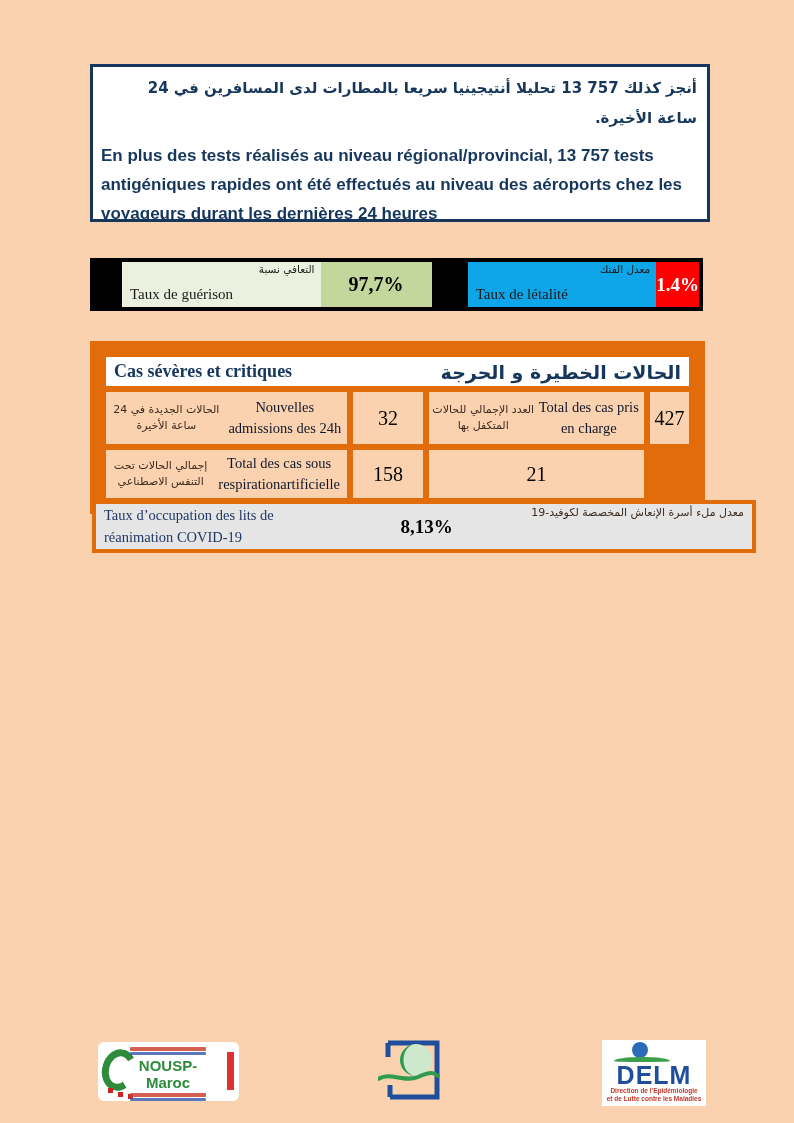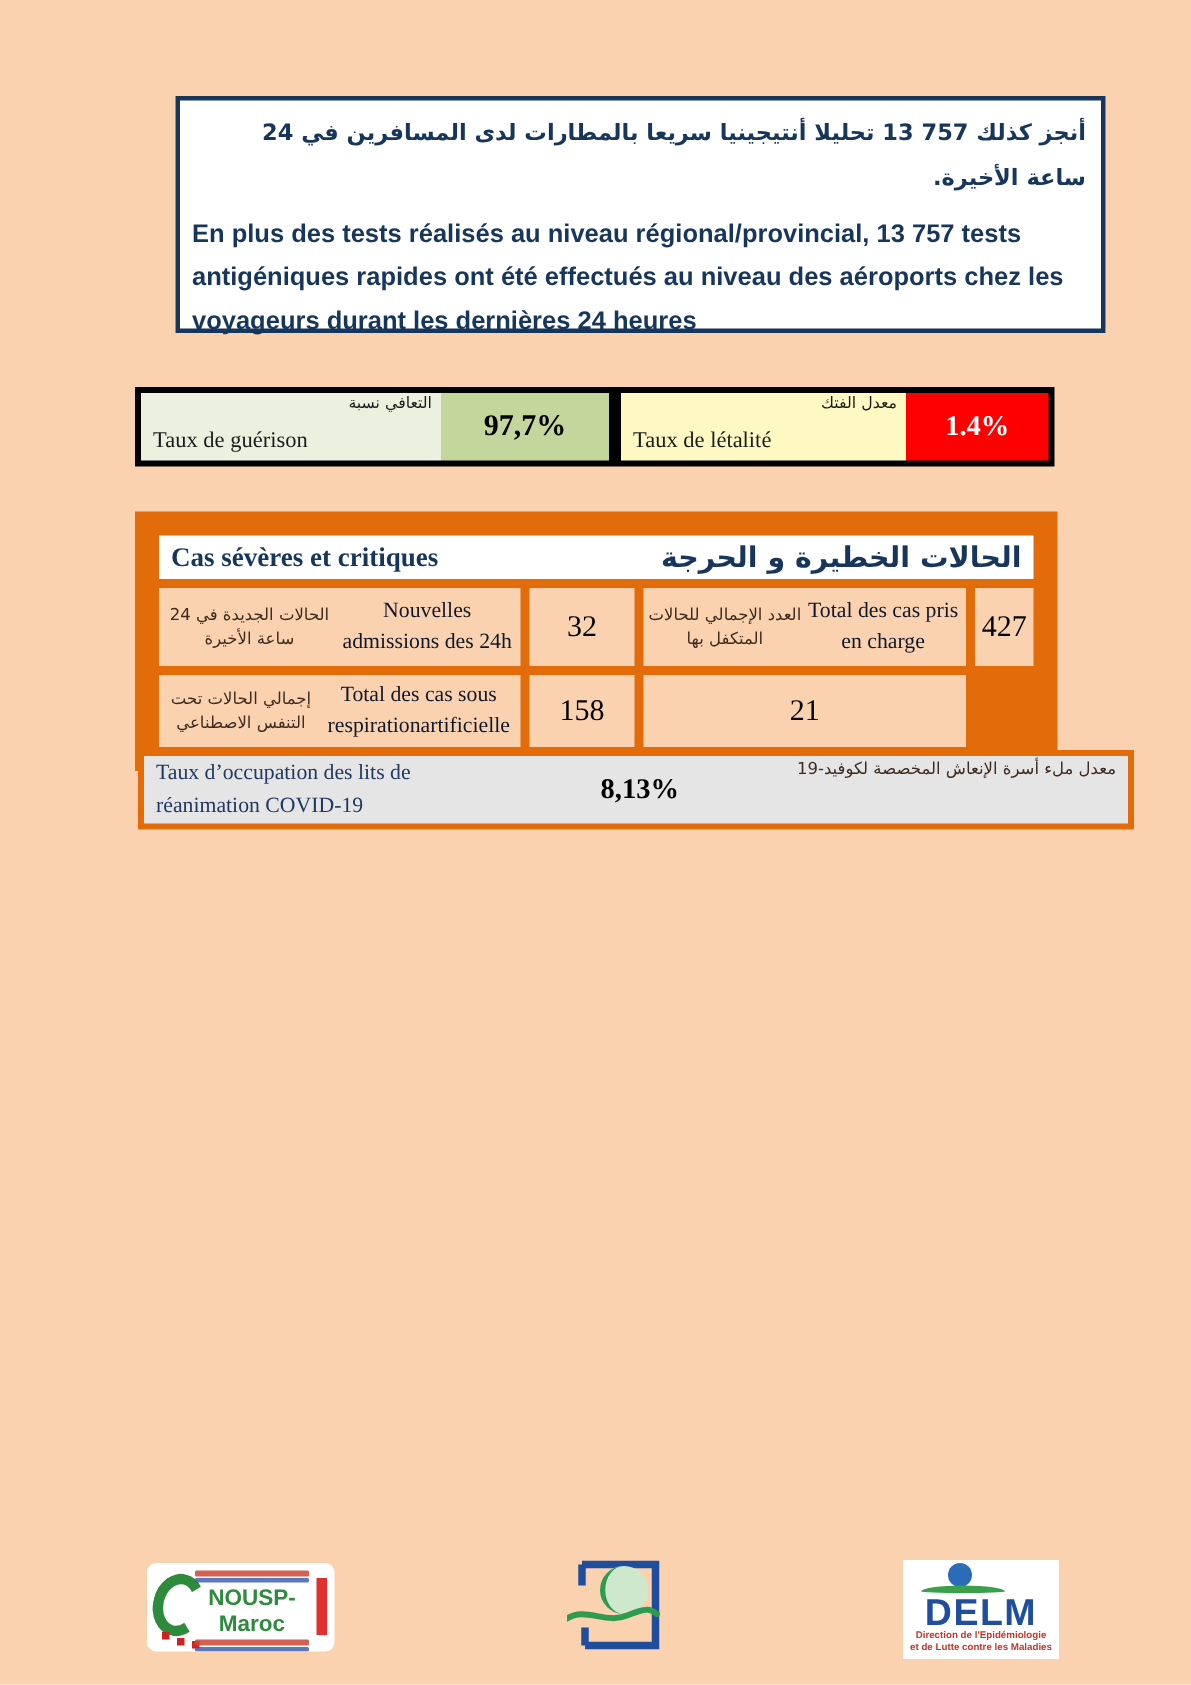--- a/index.html
+++ b/index.html
@@ -5,56 +5,56 @@
   html,body { margin:0; padding:0; }
   .page {
     position:relative; width:794px; height:1123px;
     background:#FBD2AF; overflow:hidden;
     font-family:"Liberation Serif", serif;
   }
 
   
   .intro {
     position:absolute; left:90px; top:64px; width:620px; height:158px;
-    background:#ffffff; border:3px solid #16365C; box-sizing:border-box;margin-left:27px;
+    background:#ffffff; border:3px solid #16365C; box-sizing:border-box;
   }
   .intro-ar {
     direction:rtl; text-align:right; color:#16365C; font-weight:bold;
     font-family:"DejaVu Sans", sans-serif; font-size:15px; line-height:2.0;
     padding:6px 10px 0 10px;
   }
   .intro-fr {
     color:#16365C; font-weight:bold;
     font-family:"Liberation Sans", sans-serif; font-size:17px; line-height:1.72;
     padding:8px 8px 0 8px;
   }
 
   
   .rates {
     position:absolute; left:90px; top:258px; width:613px; height:53px;
     background:#000000; box-sizing:border-box; padding:4px;
     display:flex; align-items:stretch;
   }
-  .rate-label { position:relative; }
+  .rate-label { position:relative;margin-left:28px; }
   .rate-label .ar {
     position:absolute; top:1px; right:6px; direction:rtl;
     font-family:"DejaVu Sans", sans-serif; font-size:10.5px; color:#1a1a1a;
   }
   .rate-label .fr {
     position:absolute; bottom:4px; left:8px;
     font-family:"Liberation Serif", serif; font-size:15px; color:#1a1a1a;
   }
   .rate-value {
     display:flex; align-items:center; justify-content:center;
     font-weight:bold; font-size:20px; font-family:"Liberation Serif", serif;
   }
   .recovery-label { width:200px; background:#EBF1DE; }
   .recovery-value { width:112px; background:#C3D69B; color:#000; }
   .rates-spacer   { width:8px; background:#000; }
-  .fatality-label { width:190px; background:#fef9c3; }
+  .fatality-label { width:190px; background:#0ea5e9; }
   .fatality-value { flex:1; background:#FE0000; color:#ffffff; font-size:19px; }
 
   
   .severe {
     position:absolute; left:90px; top:341px; width:615px;
     background:#E26B0A; box-sizing:border-box; padding:16px;
     display:grid; grid-template-columns:241px 70px 215px 1fr; gap:6px;
   }
   .severe-header {
     grid-column:1 / 5; background:#ffffff; height:29px;
@@ -106,21 +106,21 @@
   }
   .occ-ar {
     width:250px; padding:2px 8px 0 0; box-sizing:border-box; text-align:right;
     direction:rtl; font-family:"DejaVu Sans", sans-serif; font-size:11px; color:#3D2B1F;
   }
 
   
   .nousp {
     position:absolute; left:98px; top:1042px; width:125px; height:59px;
     background:#ffffff; border-radius:6px;
-    display:flex; align-items:center; overflow:hidden;
+    display:flex; align-items:center; overflow:hidden;padding-left:16px;
   }
   .nousp-arc {
     position:absolute; left:4px; top:7px; width:34px; height:42px;
     border:7px solid #2E8B3C; border-radius:50%;
     border-right-color:transparent; transform:rotate(14deg);
     box-sizing:border-box;
   }
   .nousp-dot { position:absolute; width:5px; height:5px; background:#CC2222; }
   .nousp-mid { position:absolute; left:26px; top:4px; width:88px; text-align:center; }
   .tiny-line { height:4px; margin:1px 6px; border-radius:1px; }

